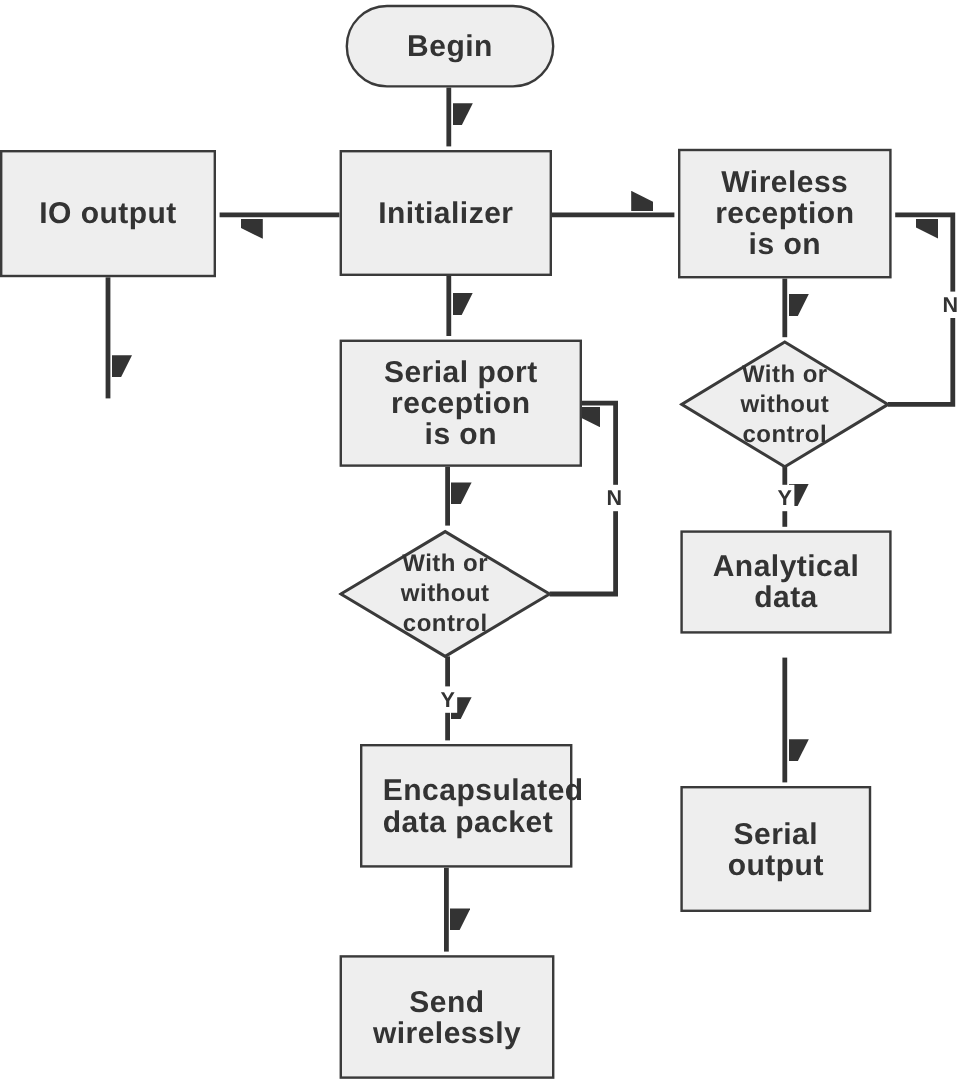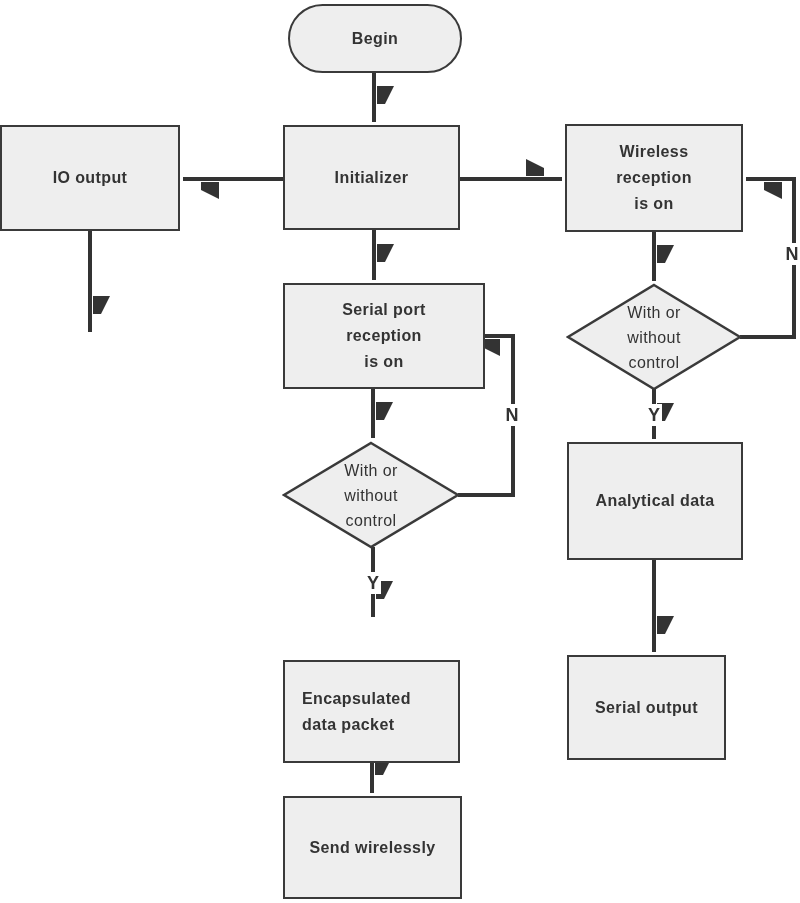--- a/index.html
+++ b/index.html
@@ -22,31 +22,31 @@
   .edges path{fill:none;stroke:var(--arrow);stroke-width:4;}
   #arrowhead path{fill:var(--arrow);stroke:none;}
   
   .node{
     position:absolute;z-index:2;
     background:var(--node-fill);
     border:2px solid var(--node-border);
     box-sizing:border-box;
     display:flex;align-items:center;justify-content:center;
     color:var(--text);
-    font-weight:bold;font-size:16px;line-height:26px;letter-spacing:0.4px;
+    font-weight:bold;font-size:25px;line-height:26px;letter-spacing:0.4px;
     text-align:center;
   }
   .node-label{white-space:pre-line;}
   .terminator{border-radius:35px;}
   
   .diamond{
     position:absolute;z-index:2;
     display:flex;align-items:center;justify-content:center;
     color:var(--text);
-    font-weight:normal;font-size:16px;line-height:25px;letter-spacing:0.4px;
+    font-weight:bold;font-size:20px;line-height:25px;letter-spacing:0.4px;
     text-align:center;
   }
   .diamond svg{position:absolute;left:0;top:0;}
   .diamond .node-label{position:relative;}
   .diamond polygon{fill:var(--node-fill);stroke:var(--node-border);stroke-width:2.5;}
   
   .edge-label{
     position:absolute;z-index:3;
     transform:translate(-50%,-50%);
     background:var(--background);
@@ -55,24 +55,24 @@
     padding:2px 2px;
   }
   
   #node-begin          {left:288px;top:4px;  width:174px;height:69px;}
   #node-io-input       {left:0px;  top:125px;width:180px;height:106px;}
   #node-initializer    {left:283px;top:125px;width:177px;height:105px;}
   #node-wireless       {left:565px;top:124px;width:178px;height:108px;}
   #node-mode-control   {left:0px;  top:335px;width:179px;height:108px;}
   #node-serial-port    {left:283px;top:283px;width:202px;height:106px;}
   #diamond-mid         {left:282px;top:441px;width:178px;height:108px;}
-  #node-encapsulated   {left:283px;top:620px;width:177px;height:103px;justify-content:flex-start;text-align:left;padding-left:17px;margin-top:40px;}
+  #node-encapsulated   {left:300px;top:620px;width:177px;height:103px;justify-content:flex-start;text-align:left;padding-left:17px;}
   #node-send-wirelessly{left:283px;top:796px;width:179px;height:103px;justify-content:center;}
   #diamond-right       {left:566px;top:283px;width:176px;height:108px;}
-  #node-analytical     {left:567px;top:442px;width:176px;height:118px;}
+  #node-analytical     {left:567px;top:442px;width:176px;height:86px;}
   #node-serial-output  {left:567px;top:655px;width:159px;height:105px;}
   #label-y-mid  {left:373px;top:583px;}
   #label-n-mid  {left:512px;top:415px;}
   #label-y-right{left:654px;top:415px;}
   #label-n-right{left:792px;top:254px;}
 </style>
 </head>
 <body>
 
 <div class="canvas">

